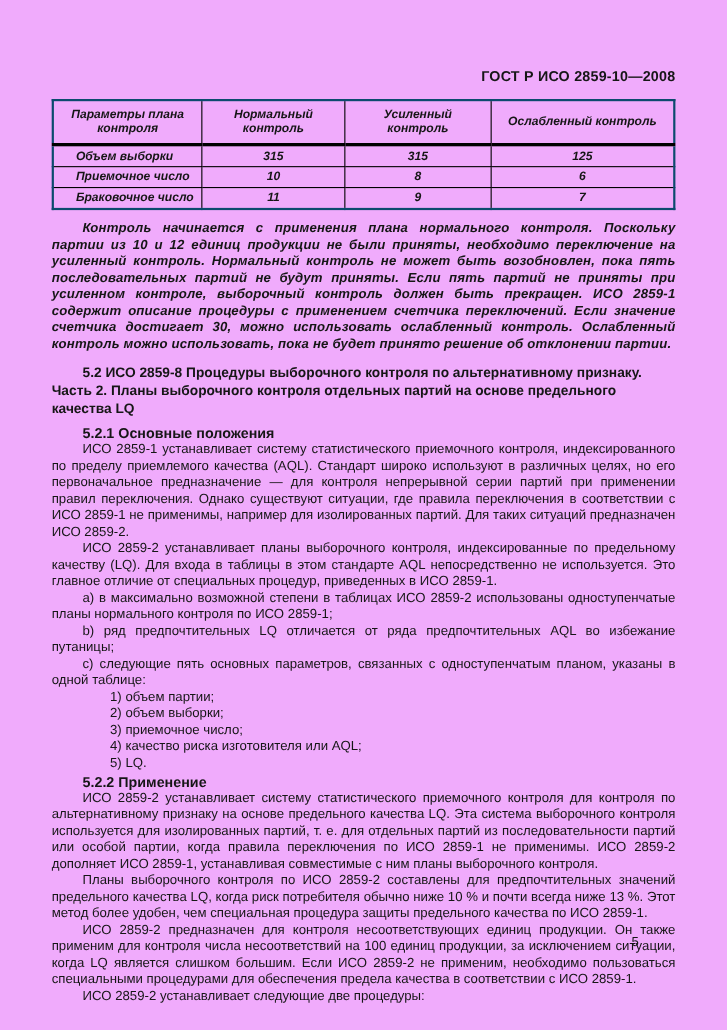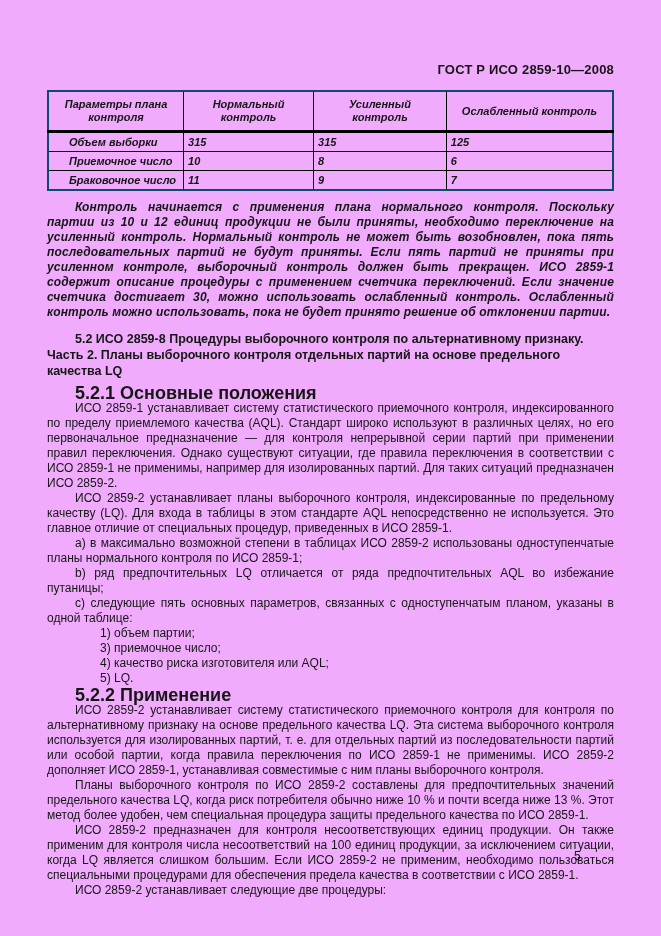--- a/index.html
+++ b/index.html
@@ -48,21 +48,21 @@
     padding: 6px 10px;
     height: 36px;
     border-bottom: 3px solid #000;
     line-height: 13px;
   }
   table.plans tbody th {
     text-align: left;
     padding: 3px 4px 3px 20px;
   }
   table.plans tbody td {
-    text-align: left;
+    text-align: center;
     padding: 3px 4px;
   }
   col.c1 { width: 24%; }
   col.c2 { width: 23%; }
   col.c3 { width: 23.5%; }
   col.c4 { width: 29.5%; }
 
   .body-text p {
     font-size: 12px;
     line-height: 15px;
@@ -77,21 +77,21 @@
   }
   .h-sec {
     font-size: 12.5px;
     font-weight: bold;
     line-height: 16px;
     text-align: left;
     text-indent: 28px;
     margin: 10px 0 7px 0;
   }
   .h-sub {
-    font-size: 18px;
+    font-size: 13px;
     font-weight: bold;
     line-height: 15px;
     text-indent: 28px;
     margin: 2px 0 0 0;
   }
   p.sub-item {
     text-indent: 0;
     padding-left: 53px;
     text-align: left;
   }
@@ -153,20 +153,21 @@
 
     <div class="h-sec">5.2  ИСО 2859-8 Процедуры выборочного контроля по альтернативному признаку. Часть 2. Планы выборочного контроля отдельных партий на основе предельного качества LQ</div>
 
     <div class="h-sub">5.2.1  Основные положения</div>
     <p>ИСО  2859-1 устанавливает систему статистического приемочного контроля, индексированного по пределу приемлемого качества (AQL). Стандарт широко используют в различных целях, но его первоначальное предназначение — для контроля непрерывной серии партий при применении правил переключения. Однако существуют ситуации, где правила переключения в соответствии с ИСО 2859-1 не применимы, например для изолированных партий. Для таких ситуаций предназначен ИСО 2859-2.</p>
     <p>ИСО  2859-2 устанавливает планы выборочного контроля, индексированные по предельному качеству (LQ). Для входа в таблицы в этом стандарте AQL непосредственно не используется. Это главное отличие от специальных процедур, приведенных в ИСО 2859-1.</p>
     <p>a)  в максимально возможной степени в таблицах ИСО 2859-2 использованы одноступенчатые планы нормального контроля по ИСО 2859-1;</p>
     <p>b)  ряд предпочтительных LQ отличается от ряда предпочтительных AQL во избежание путаницы;</p>
     <p>c)  следующие пять основных параметров, связанных с одноступенчатым планом, указаны в одной таблице:</p>
     <p class="sub-item">1)  объем партии;</p>
+    <p class="sub-item">2)  объем выборки;</p>
     <p class="sub-item">3)  приемочное число;</p>
     <p class="sub-item">4)  качество риска изготовителя или AQL;</p>
     <p class="sub-item">5)  LQ.</p>
 
     <div class="h-sub">5.2.2  Применение</div>
     <p>ИСО  2859-2 устанавливает систему статистического приемочного контроля для контроля по альтернативному признаку на основе предельного качества LQ. Эта система выборочного контроля используется для изолированных партий, т. е. для отдельных партий из последовательности партий или особой партии, когда правила переключения по ИСО 2859-1 не применимы. ИСО 2859-2 дополняет ИСО 2859-1, устанавливая совместимые с ним планы выборочного контроля.</p>
     <p>Планы выборочного контроля по ИСО 2859-2 составлены для предпочтительных значений предельного качества LQ, когда риск потребителя обычно ниже 10 % и почти всегда ниже 13 %. Этот метод более удобен, чем специальная процедура защиты предельного качества по ИСО 2859-1.</p>
     <p>ИСО  2859-2 предназначен для контроля несоответствующих единиц продукции. Он также применим для контроля числа несоответствий на 100 единиц продукции, за исключением ситуации, когда LQ является слишком большим. Если ИСО 2859-2 не применим, необходимо пользоваться специальными процедурами для обеспечения предела качества в соответствии с ИСО 2859-1.</p>
     <p>ИСО 2859-2 устанавливает следующие две процедуры:</p>
 

